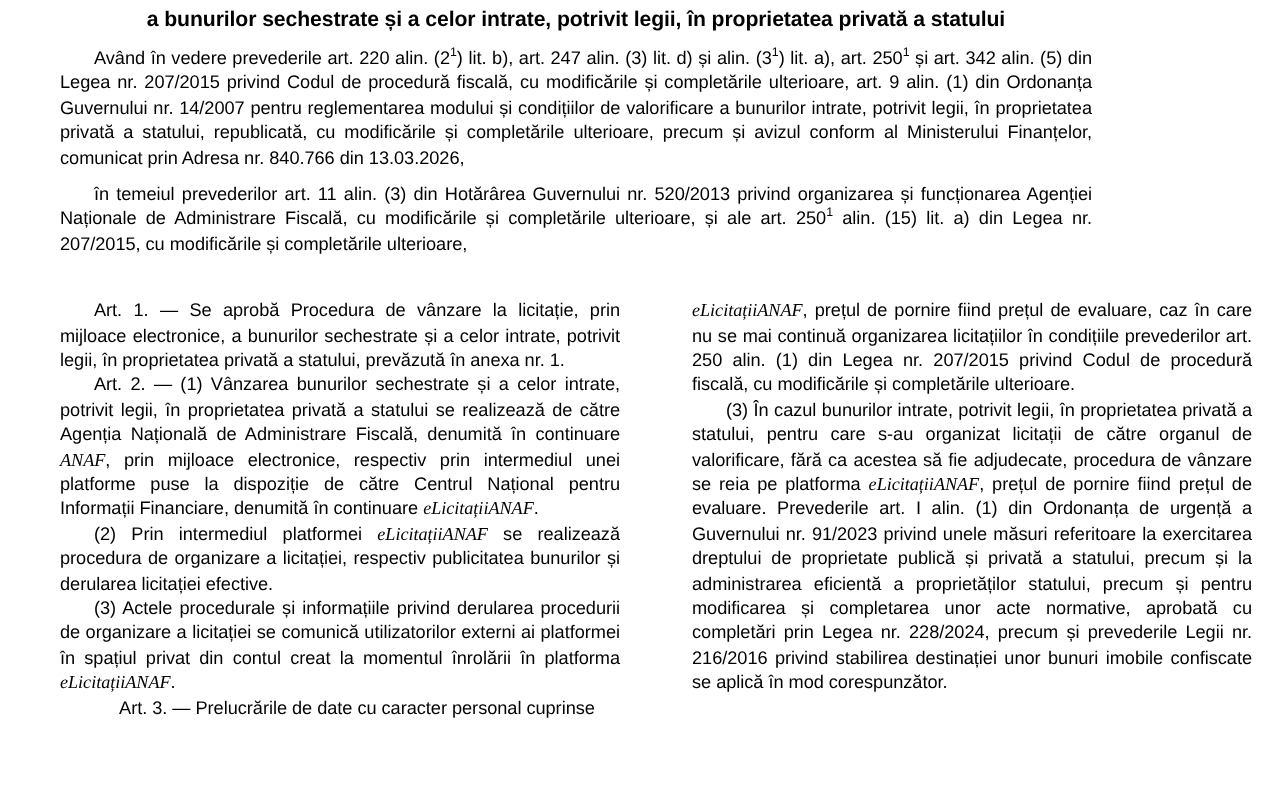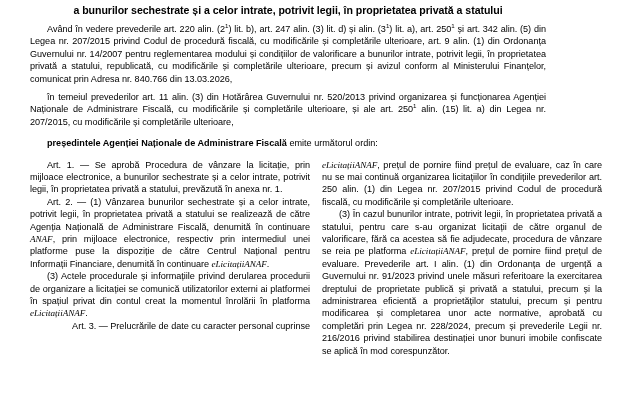--- a/index.html
+++ b/index.html
@@ -50,71 +50,69 @@
     padding: 0 30px;
     margin-top: 9px;
     font-size: 9.1px;
     line-height: 12.45px;
     text-indent: 17px;
   }
   .signature b { font-weight: bold; }
 
   .columns {
     position: relative;
-    margin-top: 9px;
+    margin-top: 21px;
     padding: 0 30px;
     display: flex;
-    gap: 12px;
+    gap: 36px;
     align-items: flex-start;
   }
   .col {
     width: 280px;
     flex: 0 0 280px;
   }
   .col p {
     margin: 0;
     font-size: 9.1px;
     line-height: 12.4px;
     text-align: justify;
     text-justify: inter-word;
     text-indent: 17px;
     letter-spacing: -0.02px;
     -webkit-hyphens: none;
     hyphens: none;
   }
   .col p.flush { text-indent: 0; }
-  .col p.tail { text-align: right; }
+  .col p.tail { text-align: center; }
   .col i { font-style: italic; font-family: Liberation Serif, serif; }
   sup {
     font-size: 0.68em;
     vertical-align: super;
     line-height: 0;
   }
 </style>
 </head>
 <body>
 
 <div id="page">
 
   <div class="doc-title">a bunurilor sechestrate și a celor intrate, potrivit legii, în proprietatea privată a statului</div>
 
   <div class="preamble">
     <p>Având în vedere prevederile art. 220 alin. (2<sup>1</sup>) lit. b), art. 247 alin. (3) lit. d) și alin. (3<sup>1</sup>) lit. a), art. 250<sup>1</sup> și art. 342 alin. (5) din Legea nr. 207/2015 privind Codul de procedură fiscală, cu modificările și completările ulterioare, art. 9 alin. (1) din Ordonanța Guvernului nr. 14/2007 pentru reglementarea modului și condițiilor de valorificare a bunurilor intrate, potrivit legii, în proprietatea privată a statului, republicată, cu modificările și completările ulterioare, precum și avizul conform al Ministerului Finanțelor, comunicat prin Adresa nr. 840.766 din 13.03.2026,</p>
     <p class="gap">în temeiul prevederilor art. 11 alin. (3) din Hotărârea Guvernului nr. 520/2013 privind organizarea și funcționarea Agenției Naționale de Administrare Fiscală, cu modificările și completările ulterioare, și ale art. 250<sup>1</sup> alin. (15) lit. a) din Legea nr. 207/2015, cu modificările și completările ulterioare,</p>
   </div>
 
-  <div class="signature">
-    <b>președintele Agenției Naționale de Administrare Fiscală</b><span> emite următorul ordin:</span>
-  </div>
 
   <div class="columns">
 
     <div class="col">
       <p>Art. 1. — Se aprobă Procedura de vânzare la licitație, prin mijloace electronice, a bunurilor sechestrate și a celor intrate, potrivit legii, în proprietatea privată a statului, prevăzută în anexa nr. 1.</p>
       <p>Art. 2. — (1) Vânzarea bunurilor sechestrate și a celor intrate, potrivit legii, în proprietatea privată a statului se realizează de către Agenția Națională de Administrare Fiscală, denumită în continuare <i>ANAF</i>, prin mijloace electronice, respectiv prin intermediul unei platforme puse la dispoziție de către Centrul Național pentru Informații Financiare, denumită în continuare <i>eLicitații<i>ANAF</i></i>.</p>
+      <p>(2) Prin intermediul platformei <i>eLicitații<i>ANAF</i></i> se realizează procedura de organizare a licitației, respectiv publicitatea bunurilor și derularea licitației efective.</p>
       <p>(3) Actele procedurale și informațiile privind derularea procedurii de organizare a licitației se comunică utilizatorilor externi ai platformei în spațiul privat din contul creat la momentul înrolării în platforma <i>eLicitații<i>ANAF</i></i>.</p>
       <p class="tail">Art. 3. — Prelucrările de date cu caracter personal cuprinse</p>
     </div>
 
     <div class="col">
       <p class="flush"><i>eLicitații<i>ANAF</i></i>, prețul de pornire fiind prețul de evaluare, caz în care nu se mai continuă organizarea licitațiilor în condițiile prevederilor art. 250 alin. (1) din Legea nr. 207/2015 privind Codul de procedură fiscală, cu modificările și completările ulterioare.</p>
       <p>(3) În cazul bunurilor intrate, potrivit legii, în proprietatea privată a statului, pentru care s-au organizat licitații de către organul de valorificare, fără ca acestea să fie adjudecate, procedura de vânzare se reia pe platforma <i>eLicitații<i>ANAF</i></i>, prețul de pornire fiind prețul de evaluare. Prevederile art. I alin. (1) din Ordonanța de urgență a Guvernului nr. 91/2023 privind unele măsuri referitoare la exercitarea dreptului de proprietate publică și privată a statului, precum și la administrarea eficientă a proprietăților statului, precum și pentru modificarea și completarea unor acte normative, aprobată cu completări prin Legea nr. 228/2024, precum și prevederile Legii nr. 216/2016 privind stabilirea destinației unor bunuri imobile confiscate se aplică în mod corespunzător.</p>
     </div>
 
   </div>

